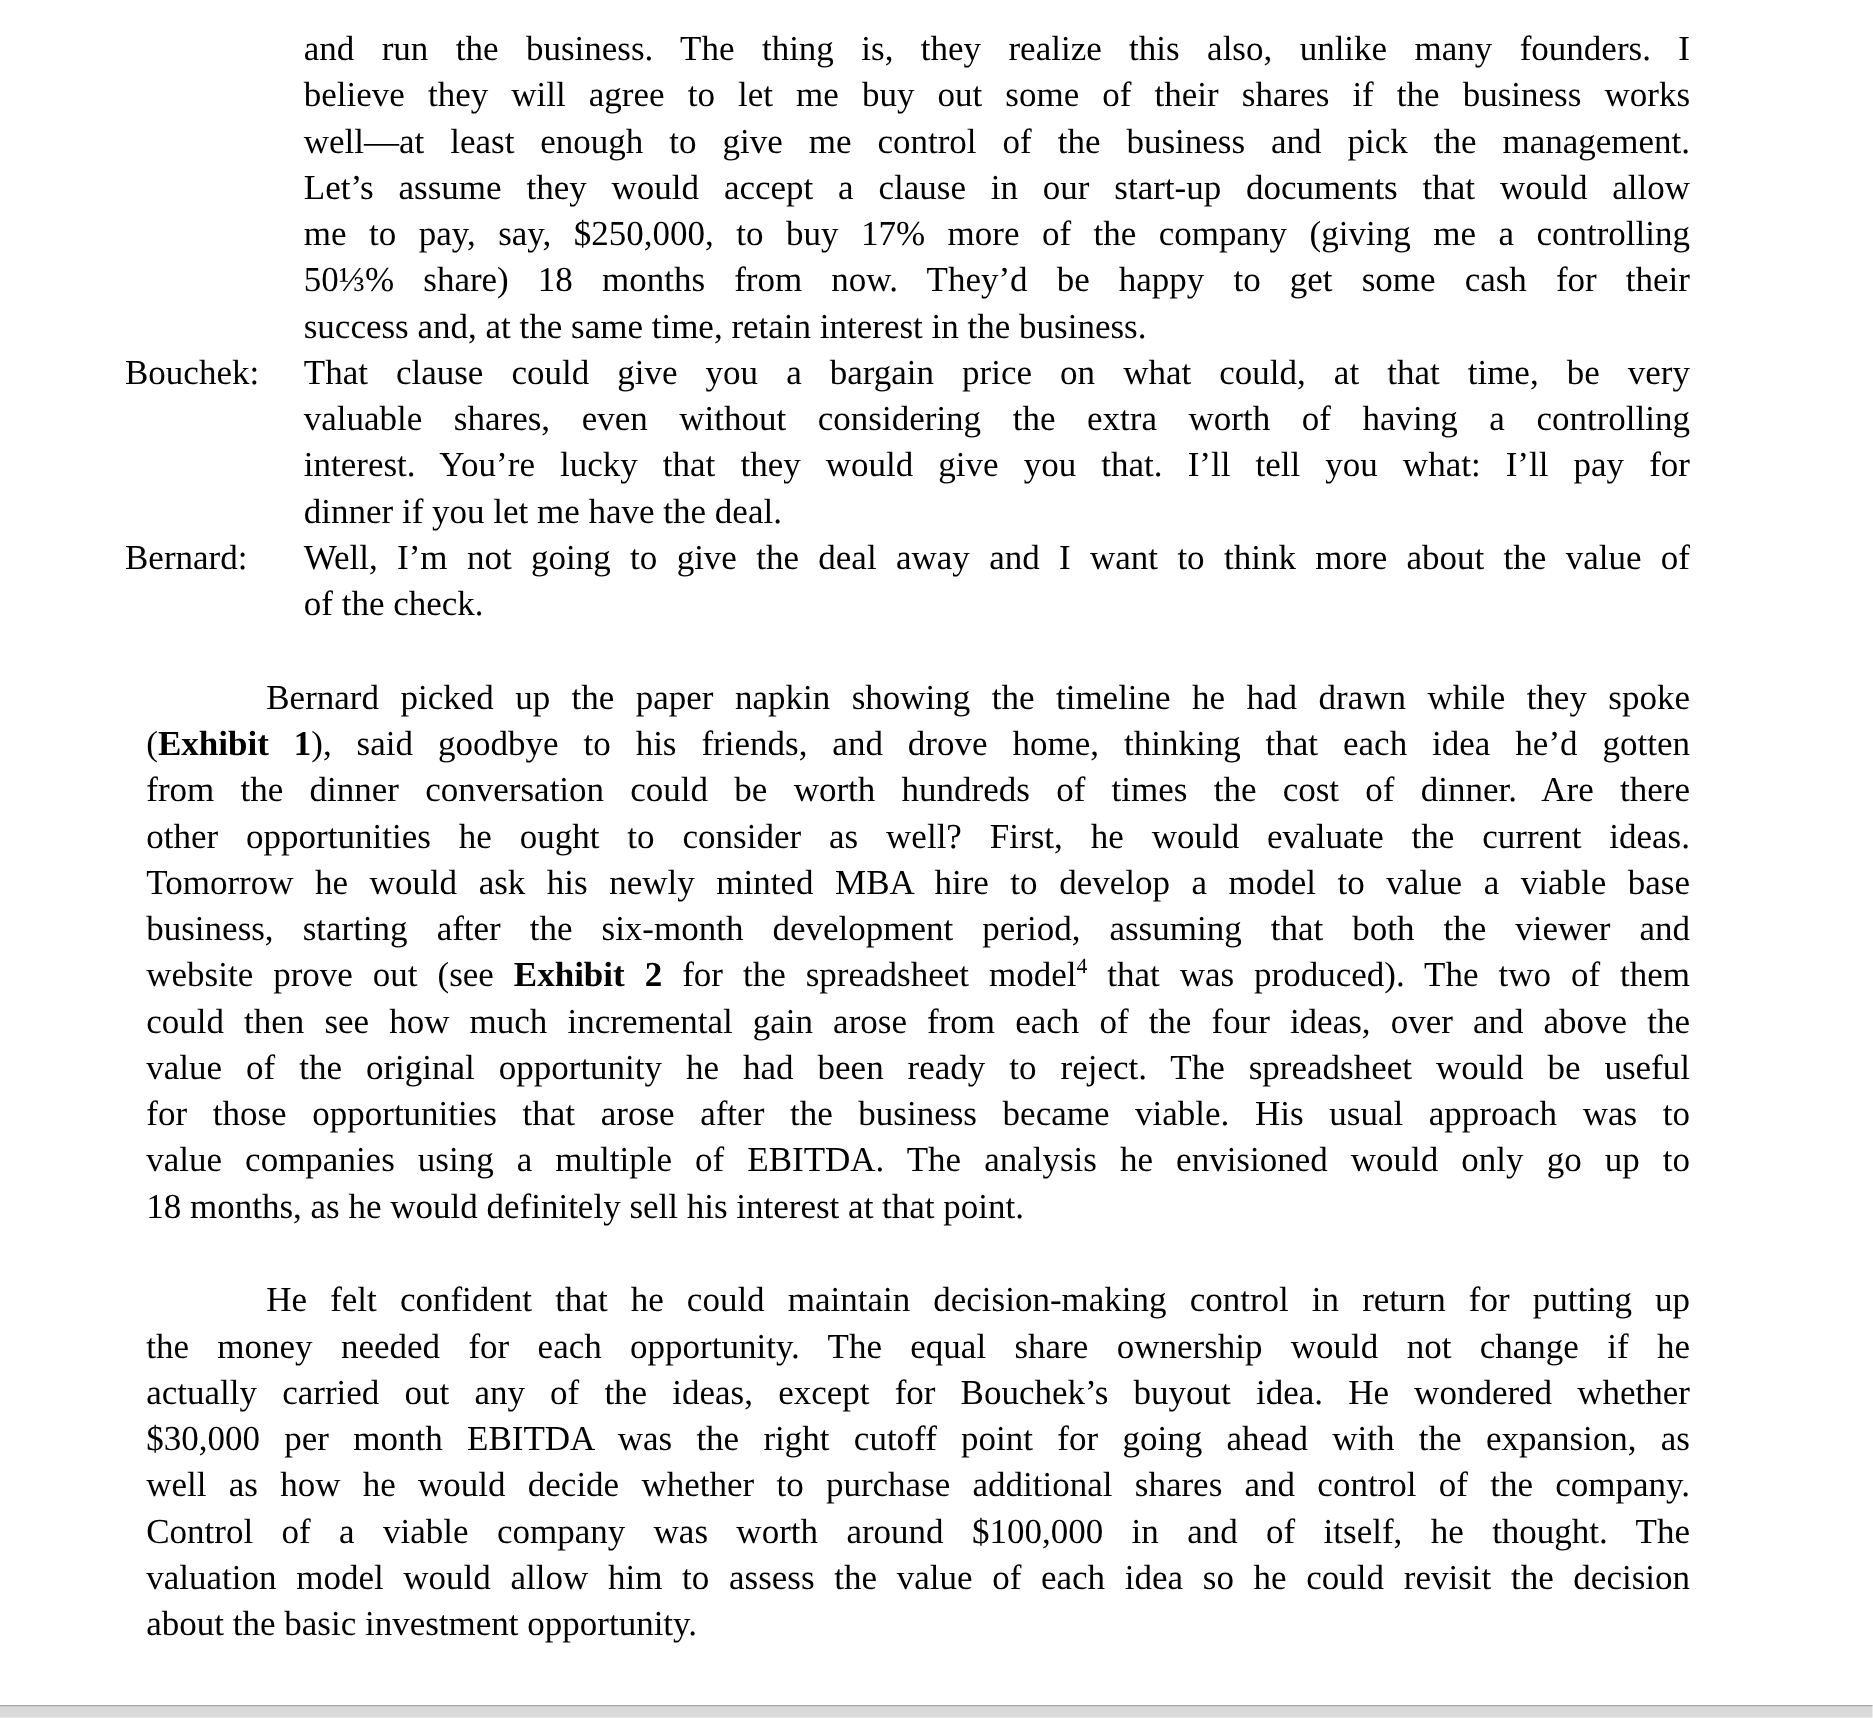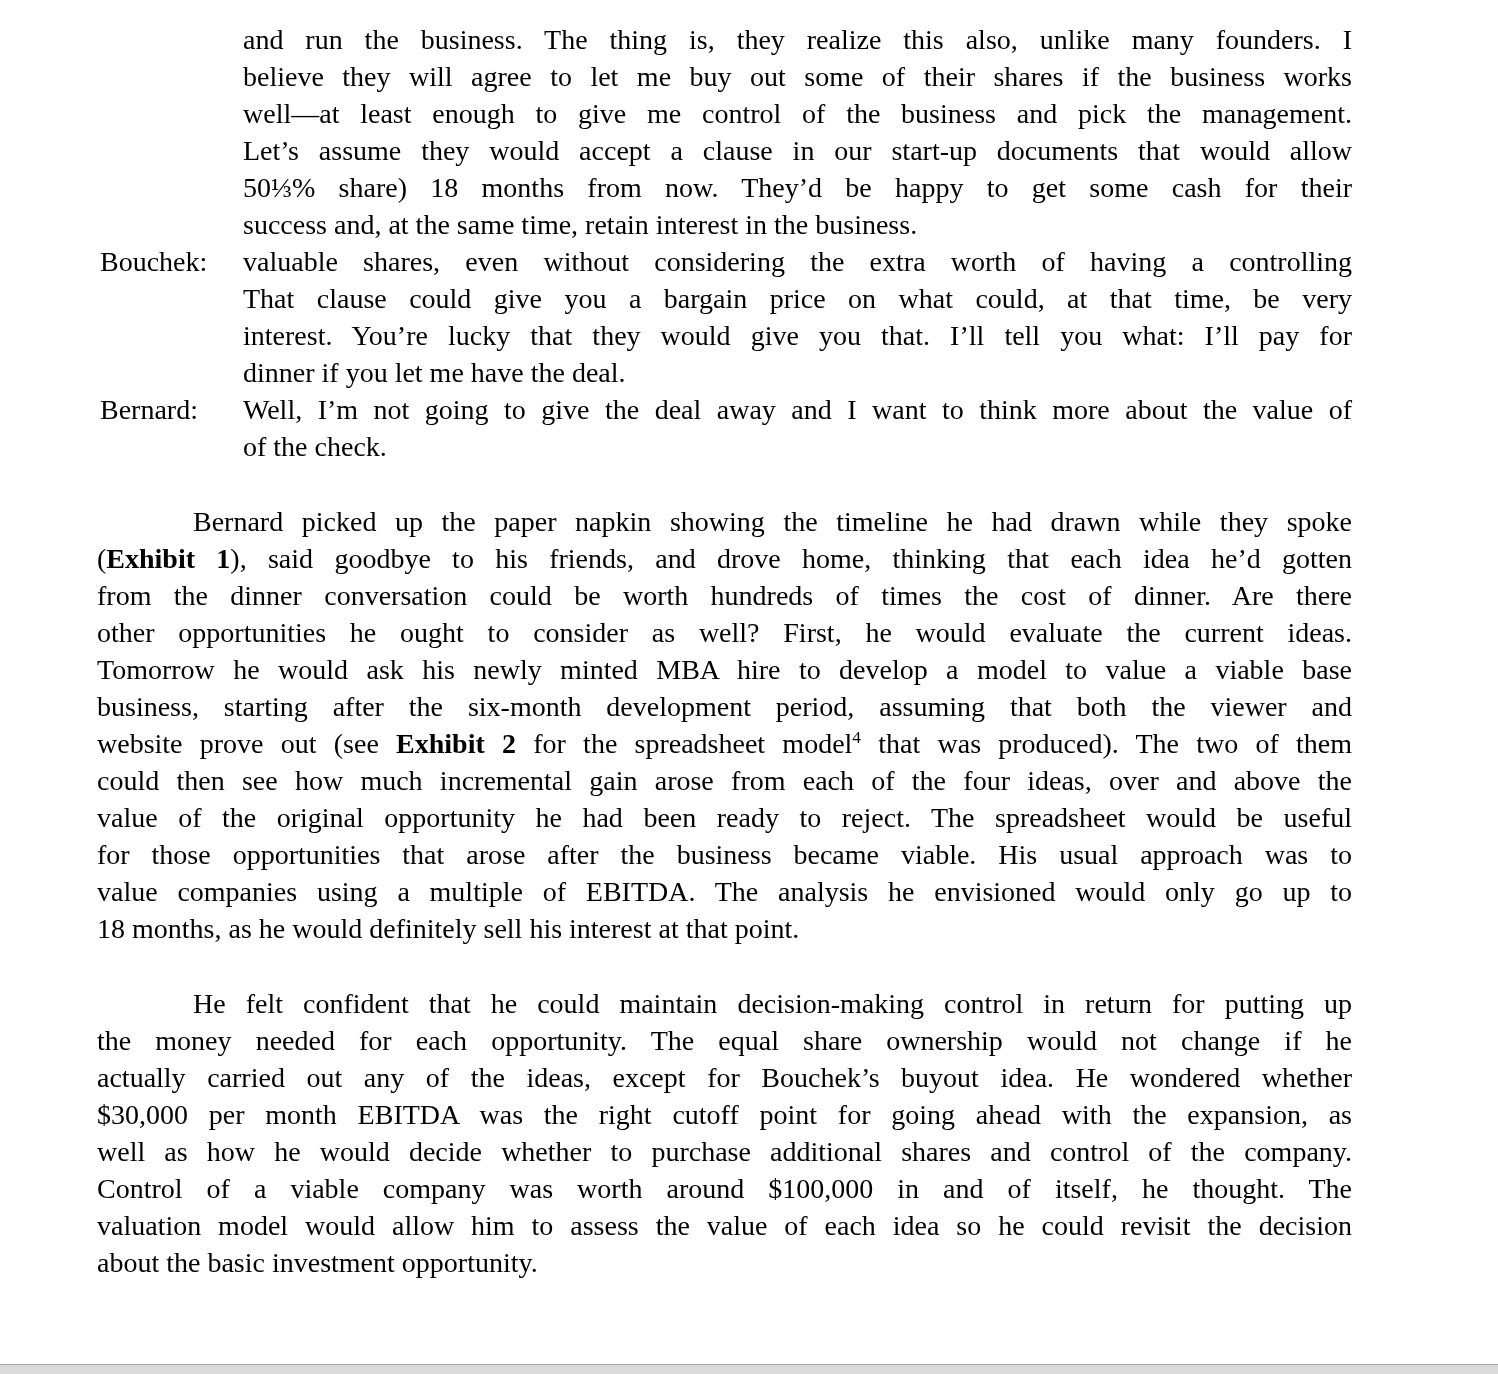--- a/index.html
+++ b/index.html
@@ -20,21 +20,21 @@
     left: 97px;
     top: 21px;
     width: 1255px;
     font-size: 28px;
     line-height: 37px;
   }
   .block {
     margin: 0;
   }
   .block + .block.dialogue { }
-  .block + .block.body     { margin-top: 38px; }
+  .block + .block.body     { margin-top: 38px; margin-left: 20px; }
   .block.dialogue {
     position: relative;
     margin-left: 146px;
     width: 1109px;
   }
   .speaker {
     position: absolute;
     left: -143px;
     top: 0;
     white-space: nowrap;
@@ -70,27 +70,28 @@
 </style>
 </head>
 <body style="background: rgb(255, 255, 255); color: rgb(0, 0, 0);">
 
 <div class="content">
     <div class="block dialogue">
       <div class="line">and run the business. The thing is, they realize this also, unlike many founders. I</div>
       <div class="line">believe they will agree to let me buy out some of their shares if the business works</div>
       <div class="line">well—at least enough to give me control of the business and pick the management.</div>
       <div class="line">Let’s assume they would accept a clause in our start-up documents that would allow</div>
+      <div class="line">me to pay, say, $250,000, to buy 17% more of the company (giving me a controlling</div>
       <div class="line">50⅓% share) 18 months from now. They’d be happy to get some cash for their</div>
       <div class="line last">success and, at the same time, retain interest in the business.</div>
     </div>
     <div class="block dialogue">
       <span class="speaker">Bouchek:</span>
+      <div class="line">That clause could give you a bargain price on what could, at that time, be very</div>
       <div class="line">valuable shares, even without considering the extra worth of having a controlling</div>
-      <div class="line">That clause could give you a bargain price on what could, at that time, be very</div>
       <div class="line">interest. You’re lucky that they would give you that. I’ll tell you what: I’ll pay for</div>
       <div class="line last">dinner if you let me have the deal.</div>
     </div>
     <div class="block dialogue">
       <span class="speaker">Bernard:</span>
       <div class="line">Well, I’m not going to give the deal away and I want to think more about the value of</div>
       <div class="line last">of the check.</div>
     </div>
     <div class="block body">
       <div class="line indent">Bernard picked up the paper napkin showing the timeline he had drawn while they spoke</div>

